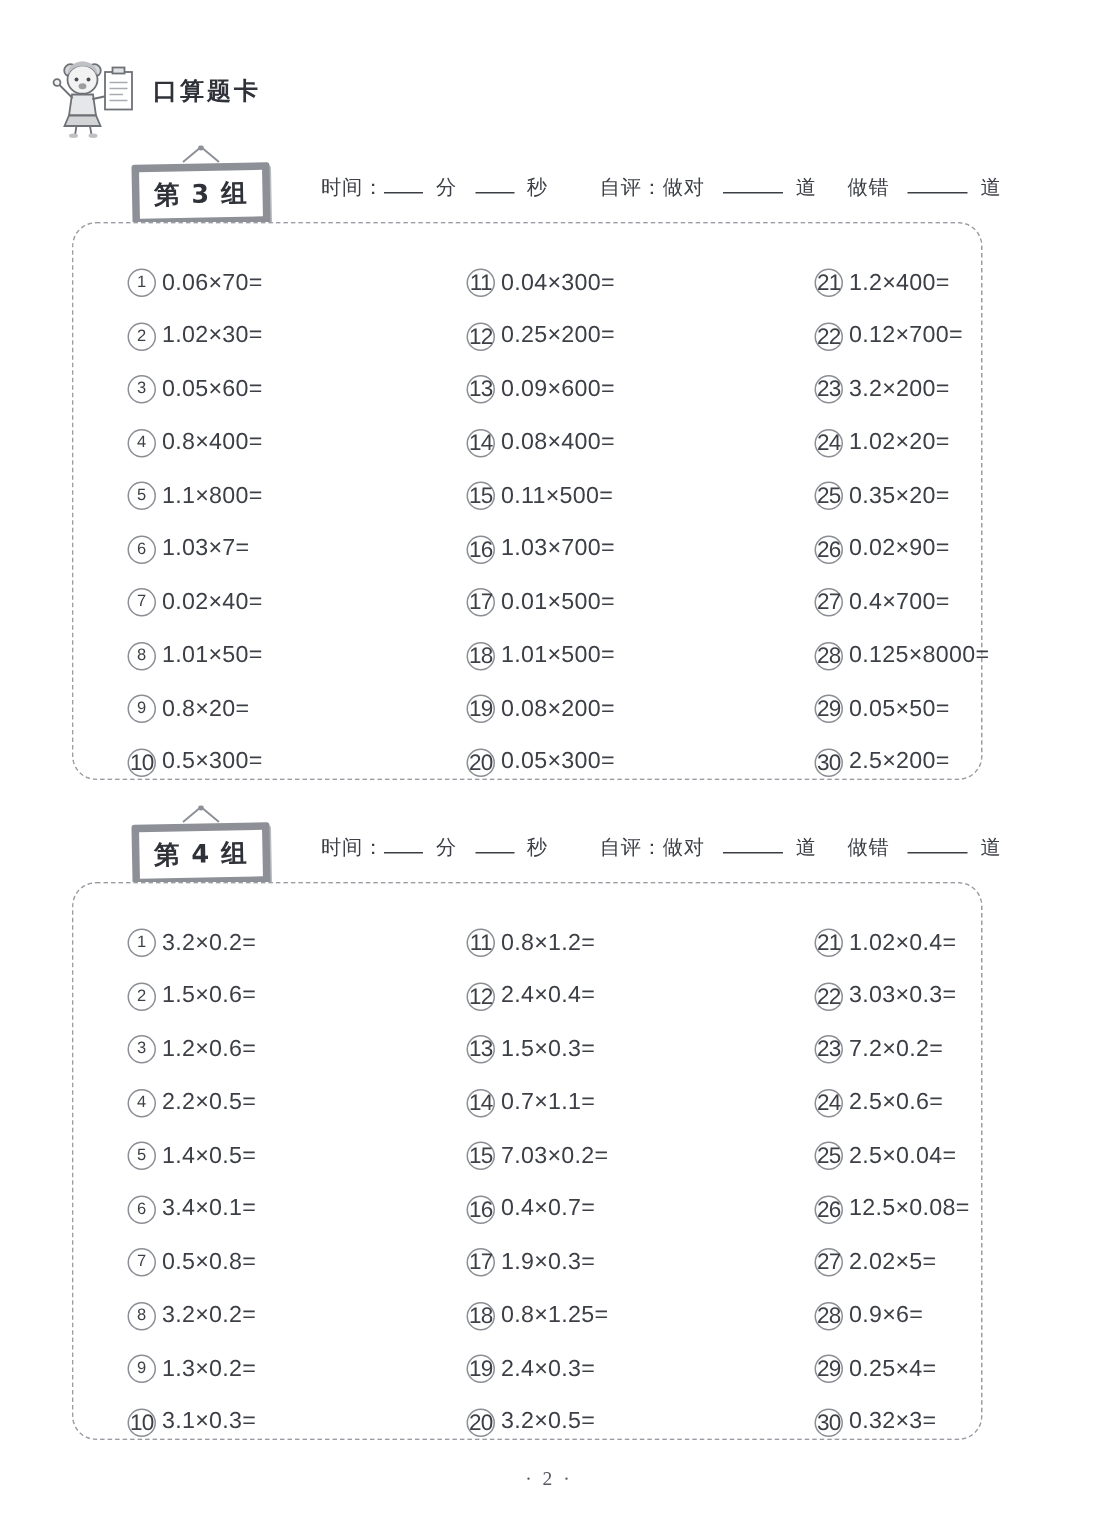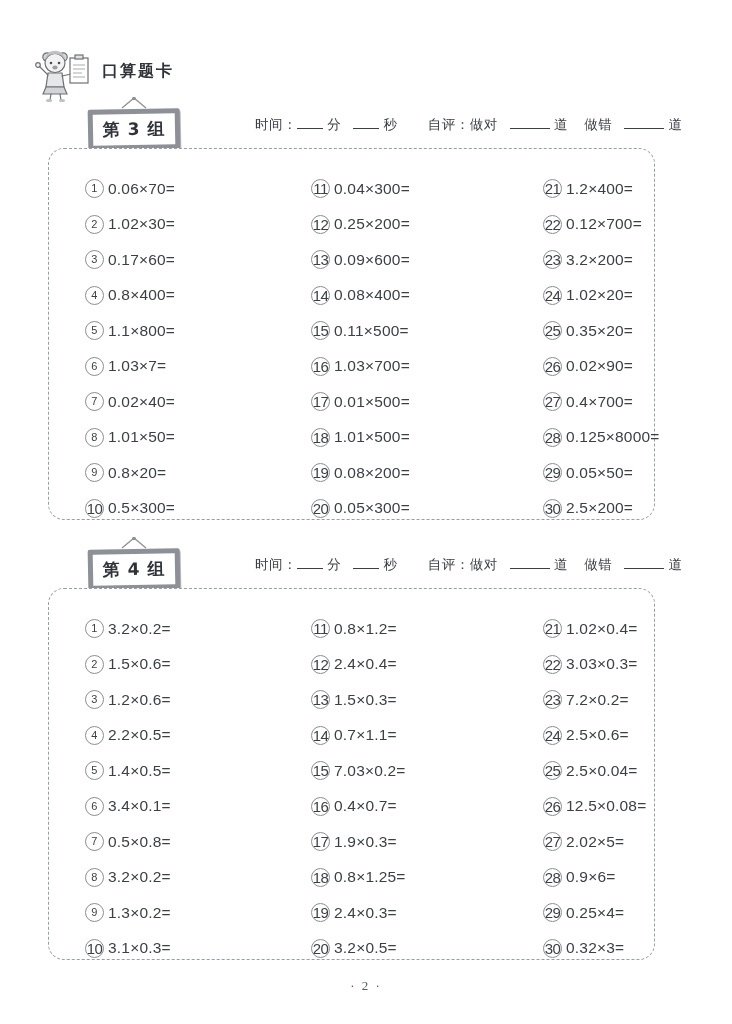--- a/index.html
+++ b/index.html
@@ -18,21 +18,21 @@
 
   .page {
     position: absolute;
     inset: 0;
   }
 
   
   .title-row {
     position: absolute;
     left: 30px;
-    top: 44px;
+    top: 34px;
     display: flex;
     align-items: center;
     gap: 10px;
   }
   .mascot {
     width: 62px;
     height: 58px;
     flex: 0 0 auto;
   }
   .title-text {
@@ -98,26 +98,25 @@
     font-weight: bold;
     color: #2f3238;
     letter-spacing: 1px;
     white-space: nowrap;
   }
 
   .meta {
     position: absolute;
     left: 214px;
     top: 18px;
-    font-family: Liberation Sans, sans-serif;
+    font-family: Liberation Mono, monospace;
     font-size: 13.5px;
     color: #3c3f45;
     white-space: nowrap;
     letter-spacing: 0.5px;
-    margin-left: 41px;
   }
   .meta .blank {
     display: inline-block;
     border-bottom: 1.4px solid #3c3f45;
     vertical-align: baseline;
   }
   .blank-s { width: 26px; }
   .blank-m { width: 40px; }
   .gap-lg { display: inline-block; width: 26px; }
   .gap-md { display: inline-block; width: 12px; }
@@ -261,21 +260,21 @@
           <div class="prob">
               <span class="num">1</span>
               <span class="expr">0.06×70=</span>
             </div>
           <div class="prob">
               <span class="num">2</span>
               <span class="expr">1.02×30=</span>
             </div>
           <div class="prob">
               <span class="num">3</span>
-              <span class="expr">0.17×60=</span>
+              <span class="expr">0.05×60=</span>
             </div>
           <div class="prob">
               <span class="num">4</span>
               <span class="expr">0.8×400=</span>
             </div>
           <div class="prob">
               <span class="num">5</span>
               <span class="expr">1.1×800=</span>
             </div>
           <div class="prob">

